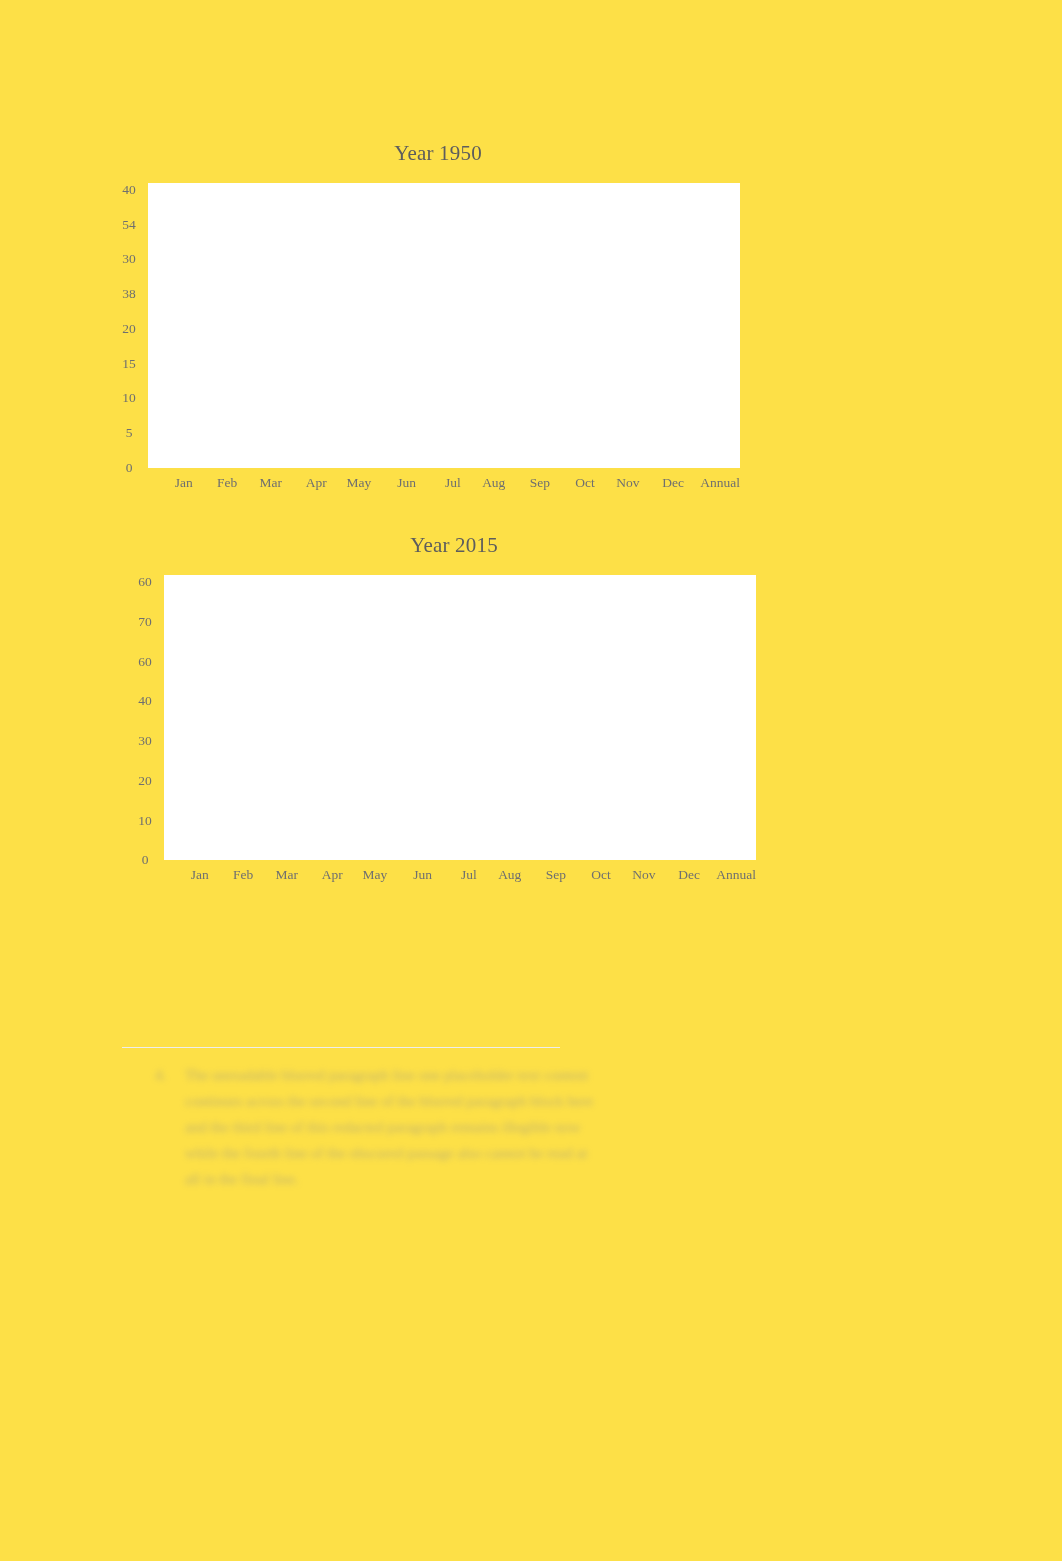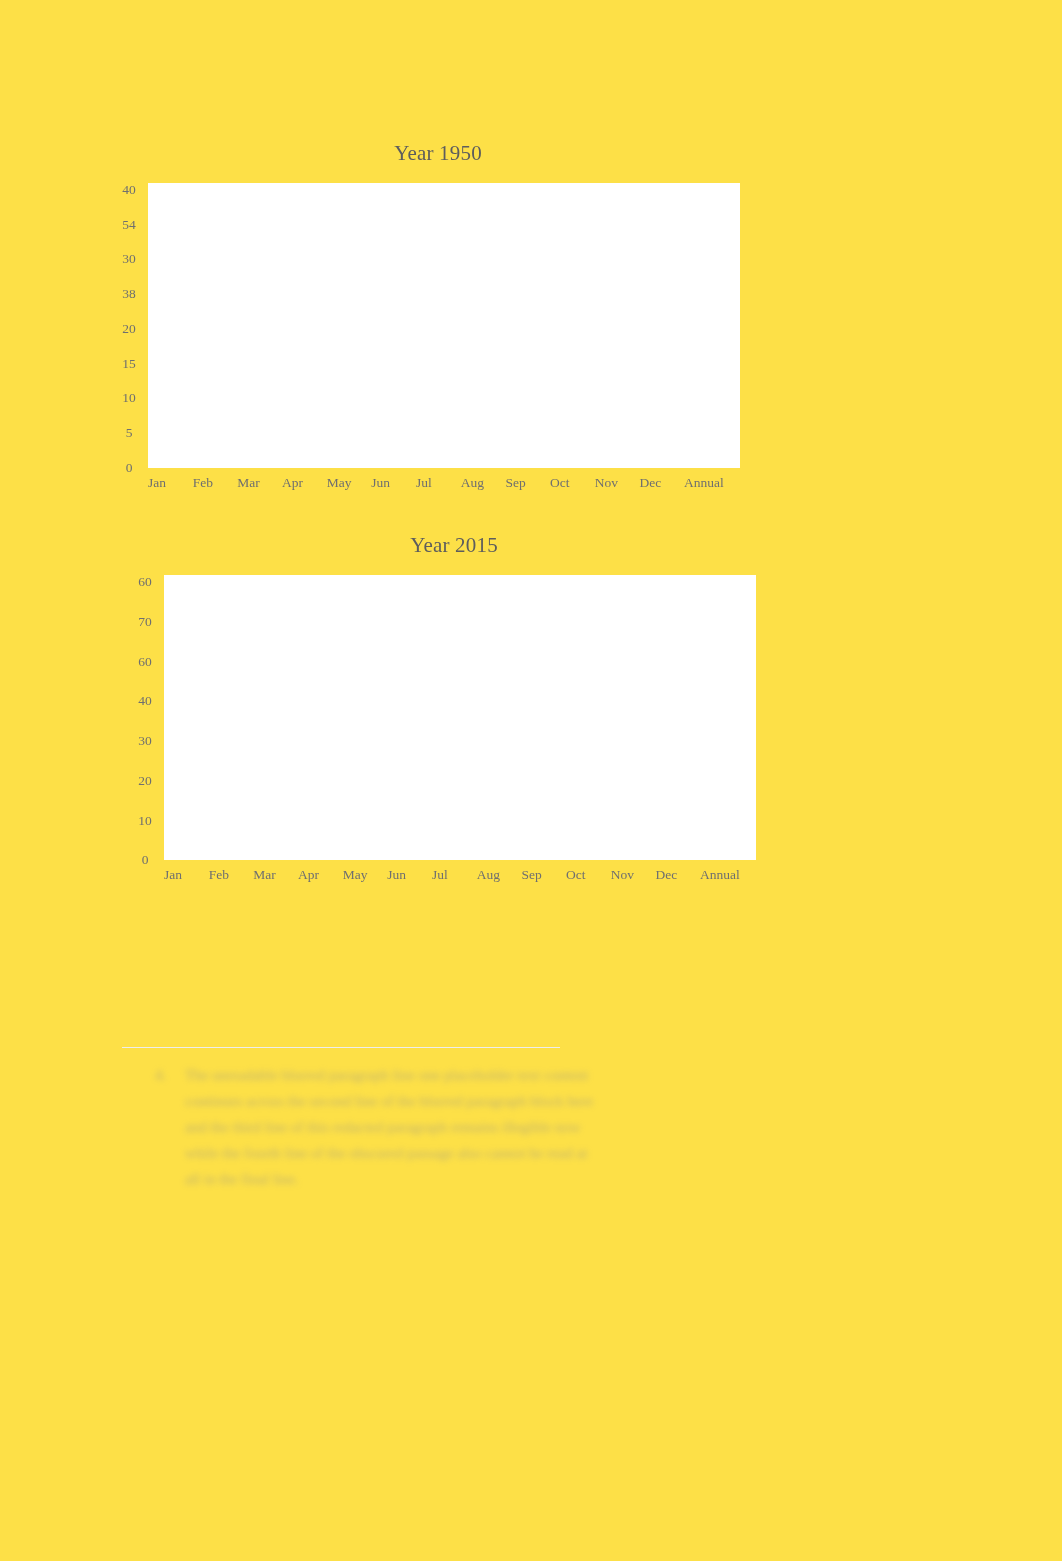--- a/index.html
+++ b/index.html
@@ -66,21 +66,21 @@
 
   .x-axis {
     position: absolute;
     left: 0;
     display: flex;
     width: 592px;
   }
 
   .x-tick {
     flex: 1 1 0;
-    text-align: left;
+    text-align: right;
     font-family: "Liberation Serif", "DejaVu Serif", serif;
     font-size: 13.5px;
     color: #6f6f6f;
     white-space: nowrap;
   }
   .x-tick.wide { flex: 1.25 1 0; }
 
   
   .divider {
     position: absolute;

